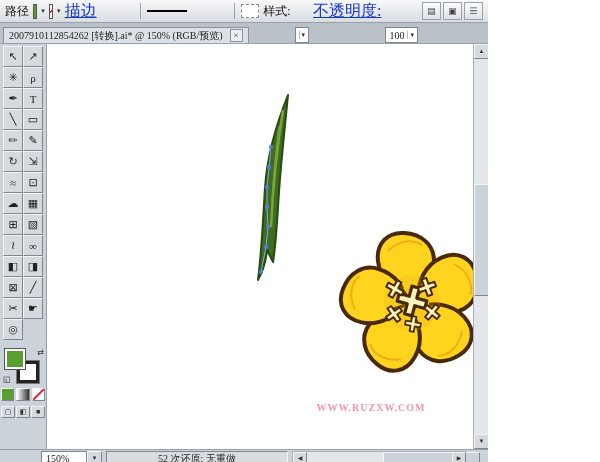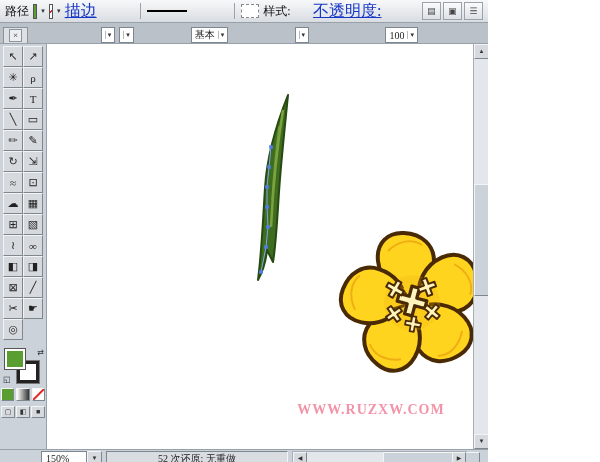--- a/index.html
+++ b/index.html
@@ -53,21 +53,21 @@
   .screen-modes{display:flex;gap:1px;justify-content:center;margin-top:5px;}
   .mode-btn{width:12px;height:10px;border:1px solid;border-color:#f2f4f6 #7e868e #7e868e #f2f4f6;
     background:#d6dade;font-size:7px;color:#333;display:flex;align-items:center;justify-content:center;}
   
   .canvas{position:relative;flex:1;background:#fff;overflow:hidden;}
   .leaf-svg{position:absolute;left:199px;top:48px;}
   .flower-svg{position:absolute;left:289px;top:183px;}
   .watermark{position:absolute;left:236px;top:358px;width:176px;text-align:center;
     color:var(--watermark-pink,#F2889E);opacity:.9;}
   .wm-title{font-size:26px;font-weight:bold;letter-spacing:3px;text-shadow:1px 1px 0 #fff;line-height:30px;}
-  .wm-url{font-size:14px;font-weight:bold;letter-spacing:1px;}
+  .wm-url{font-size:10px;font-weight:bold;letter-spacing:1px;}
   .v-scroll{position:absolute;top:0;right:0;bottom:0;width:14px;background:#e3e7eb;border-left:1px solid #a7aeb5;}
   .v-btn{position:absolute;left:0;width:13px;height:13px;background:#d6dade;border:1px solid;
     border-color:#f2f4f6 #7e868e #7e868e #f2f4f6;font-size:6px;color:#333;text-align:center;line-height:12px;}
   .v-btn.up{top:0;} .v-btn.down{bottom:0;}
   .v-thumb{position:absolute;left:0;top:140px;width:13px;height:110px;background:#ccd2d9;
     border:1px solid;border-color:#f2f4f6 #7e868e #7e868e #f2f4f6;}
   
   .status-bar{height:17px;background:#ccd2d9;border-top:1px solid #98a0a8;
     display:flex;align-items:center;gap:4px;padding:0 3px;}
   .zoom-combo{margin-left:38px;display:inline-flex;align-items:center;height:13px;flex:none;}
@@ -124,20 +124,21 @@
       </span>
     <span class="cb-icons">
       <span class="cb-icon">▤</span>
       <span class="cb-icon">▣</span>
       <span class="cb-icon">☰</span>
     </span>
   </div>
 
   <div class="tab-bar">
     <div class="doc-tab">
+      <span>2007910112854262 [转换].ai* @ 150% (RGB/预览)</span>
       <span class="tab-close">×</span>
     </div>
   </div>
 
   <div class="main">
 
     <div class="toolbar">
       <div id="tool-grid">
           <div class="tool">↖</div>
           <div class="tool">↗</div>

